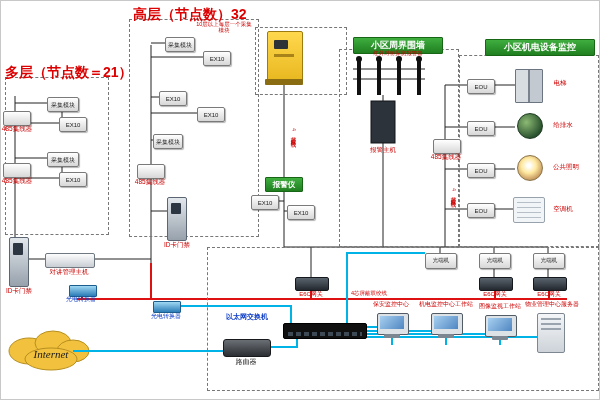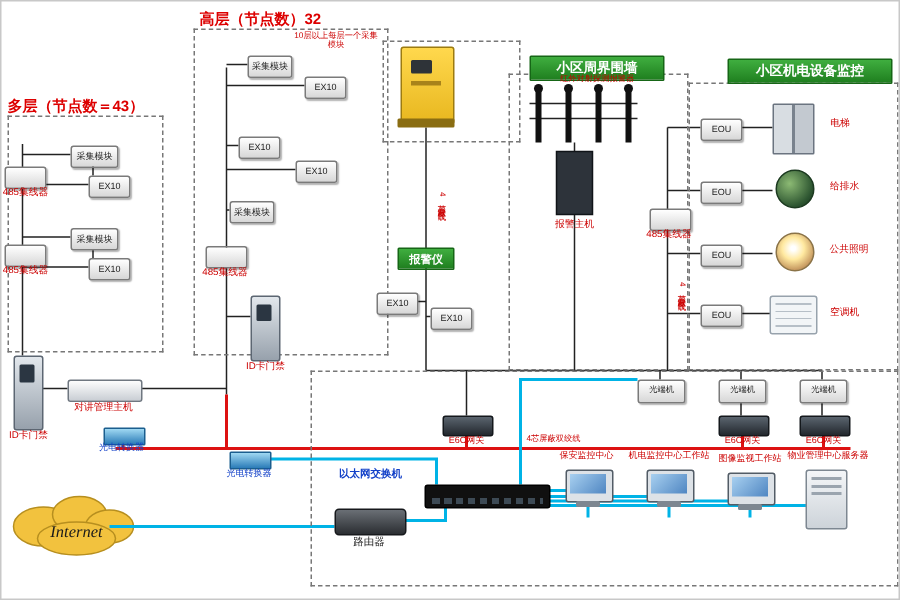--- a/index.html
+++ b/index.html
@@ -11,21 +11,21 @@
           background:linear-gradient(180deg,#ffffff,#d7d7d7);border:1px solid #7a7a7a;border-radius:2px;
           font-size:6px;color:#222;box-shadow:1px 1px 1px rgba(0,0,0,.3);z-index:2;text-align:center;line-height:1}
   .lbl{position:absolute;color:#c00;font-size:6.5px;line-height:1.15;text-align:center;z-index:3}
   .tiny{font-size:5.5px}
   .blue{color:#1240c8}
   .dark{color:#222}
   .vlbl{writing-mode:vertical-rl;letter-spacing:1px}
   .gtitle{position:absolute;z-index:3;background:linear-gradient(180deg,#3fae3f,#1f7f1f);color:#fff;
           font-weight:bold;font-size:9px;display:flex;align-items:center;justify-content:center;
           border:1px solid #166616;border-radius:1px}
-  .rtitle{position:absolute;z-index:3;color:#d00;font-weight:bold;font-size:10px;white-space:nowrap}
+  .rtitle{position:absolute;z-index:3;color:#d00;font-weight:bold;font-size:14px;white-space:nowrap}
   .intercom{position:absolute;z-index:2;background:linear-gradient(180deg,#e2e7ec,#97a1ac);
             border:1px solid #5c6672;border-radius:2px}
   .iscreen{position:absolute;z-index:3;background:#2b3642;border-radius:1px}
   .flatdev{position:absolute;z-index:2;background:linear-gradient(180deg,#fdfdfd,#c9ced4);
            border:1px solid #6f7780;border-radius:2px}
   .gwbox{position:absolute;z-index:2;background:linear-gradient(180deg,#5a646e,#23282e);
          border:1px solid #14181c;border-radius:2px}
   .pc{position:absolute;z-index:2}
   .pc .mon{position:absolute;left:2px;top:0;width:30px;height:20px;background:#dde2e7;border:1px solid #525c66;border-radius:2px}
   .pc .scr{position:absolute;left:5px;top:3px;width:24px;height:13px;background:linear-gradient(135deg,#a8d0f0,#4f86c2)}
@@ -101,21 +101,21 @@
     <rect x="370" y="100" width="24" height="42" fill="#2d333a" stroke="#101418"></rect>
   </svg>
 
   <div class="grp" style="left:4px;top:76px;width:102px;height:156px"></div>
   <div class="grp" style="left:128px;top:18px;width:128px;height:216px"></div>
   <div class="grp" style="left:254px;top:26px;width:90px;height:66px"></div>
   <div class="grp" style="left:338px;top:48px;width:118px;height:196px"></div>
   <div class="grp" style="left:458px;top:54px;width:138px;height:190px"></div>
   <div class="grp" style="left:206px;top:246px;width:390px;height:142px"></div>
 
-  <div class="rtitle" style="left:4px;top:63px">多层（节点数＝43）</div>
+  <div class="rtitle" style="left:4px;top:63px">多层（节点数＝21）</div>
   <div class="rtitle" style="left:132px;top:5px">高层（节点数）32</div>
   <div class="gtitle" style="left:484px;top:38px;width:108px;height:15px">小区机电设备监控</div>
   <div class="gtitle" style="left:352px;top:36px;width:88px;height:15px">小区周界围墙</div>
 
   <div class="devbox" style="left:2px;top:110px;width:26px;height:13px"></div>
   <div class="lbl" style="left:0px;top:124px;width:32px">485集线器</div>
   <div class="devbox" style="left:2px;top:162px;width:26px;height:13px"></div>
   <div class="lbl" style="left:0px;top:176px;width:32px">485集线器</div>
   <div class="devbox" style="left:46px;top:96px;width:30px;height:13px">采集模块</div>
   <div class="devbox" style="left:58px;top:116px;width:26px;height:13px">EX10</div>
@@ -139,21 +139,21 @@
   <div class="lbl" style="left:154px;top:240px;width:44px">ID卡门禁</div>
   <div class="flatdev" style="left:44px;top:252px;width:48px;height:13px"></div>
   <div class="lbl" style="left:36px;top:267px;width:64px">对讲管理主机</div>
 
   <div class="machine" style="left:266px;top:30px;width:34px;height:50px">
     <div class="mscr"></div>
     <div class="mslot"></div>
   </div>
   <div class="mbase" style="left:264px;top:78px;width:38px;height:6px"></div>
 
-  <div class="gtitle" style="left:264px;top:164px;width:36px;height:13px;font-size:7.5px">报警仪</div>
+  <div class="gtitle" style="left:264px;top:176px;width:36px;height:13px;font-size:7.5px">报警仪</div>
   <div class="devbox" style="left:250px;top:194px;width:26px;height:13px">EX10</div>
   <div class="devbox" style="left:286px;top:204px;width:26px;height:13px">EX10</div>
 
   <div class="lbl tiny" style="left:340px;top:49px;width:114px">红外对射探测报警器</div>
   <div class="lbl" style="left:364px;top:145px;width:36px">报警主机</div>
 
   <div class="devbox" style="left:432px;top:138px;width:26px;height:13px"></div>
   <div class="lbl" style="left:426px;top:152px;width:38px">485集线器</div>
   <div class="devbox" style="left:466px;top:78px;width:26px;height:13px">EOU</div>
   <div class="devbox" style="left:466px;top:120px;width:26px;height:13px">EOU</div>

